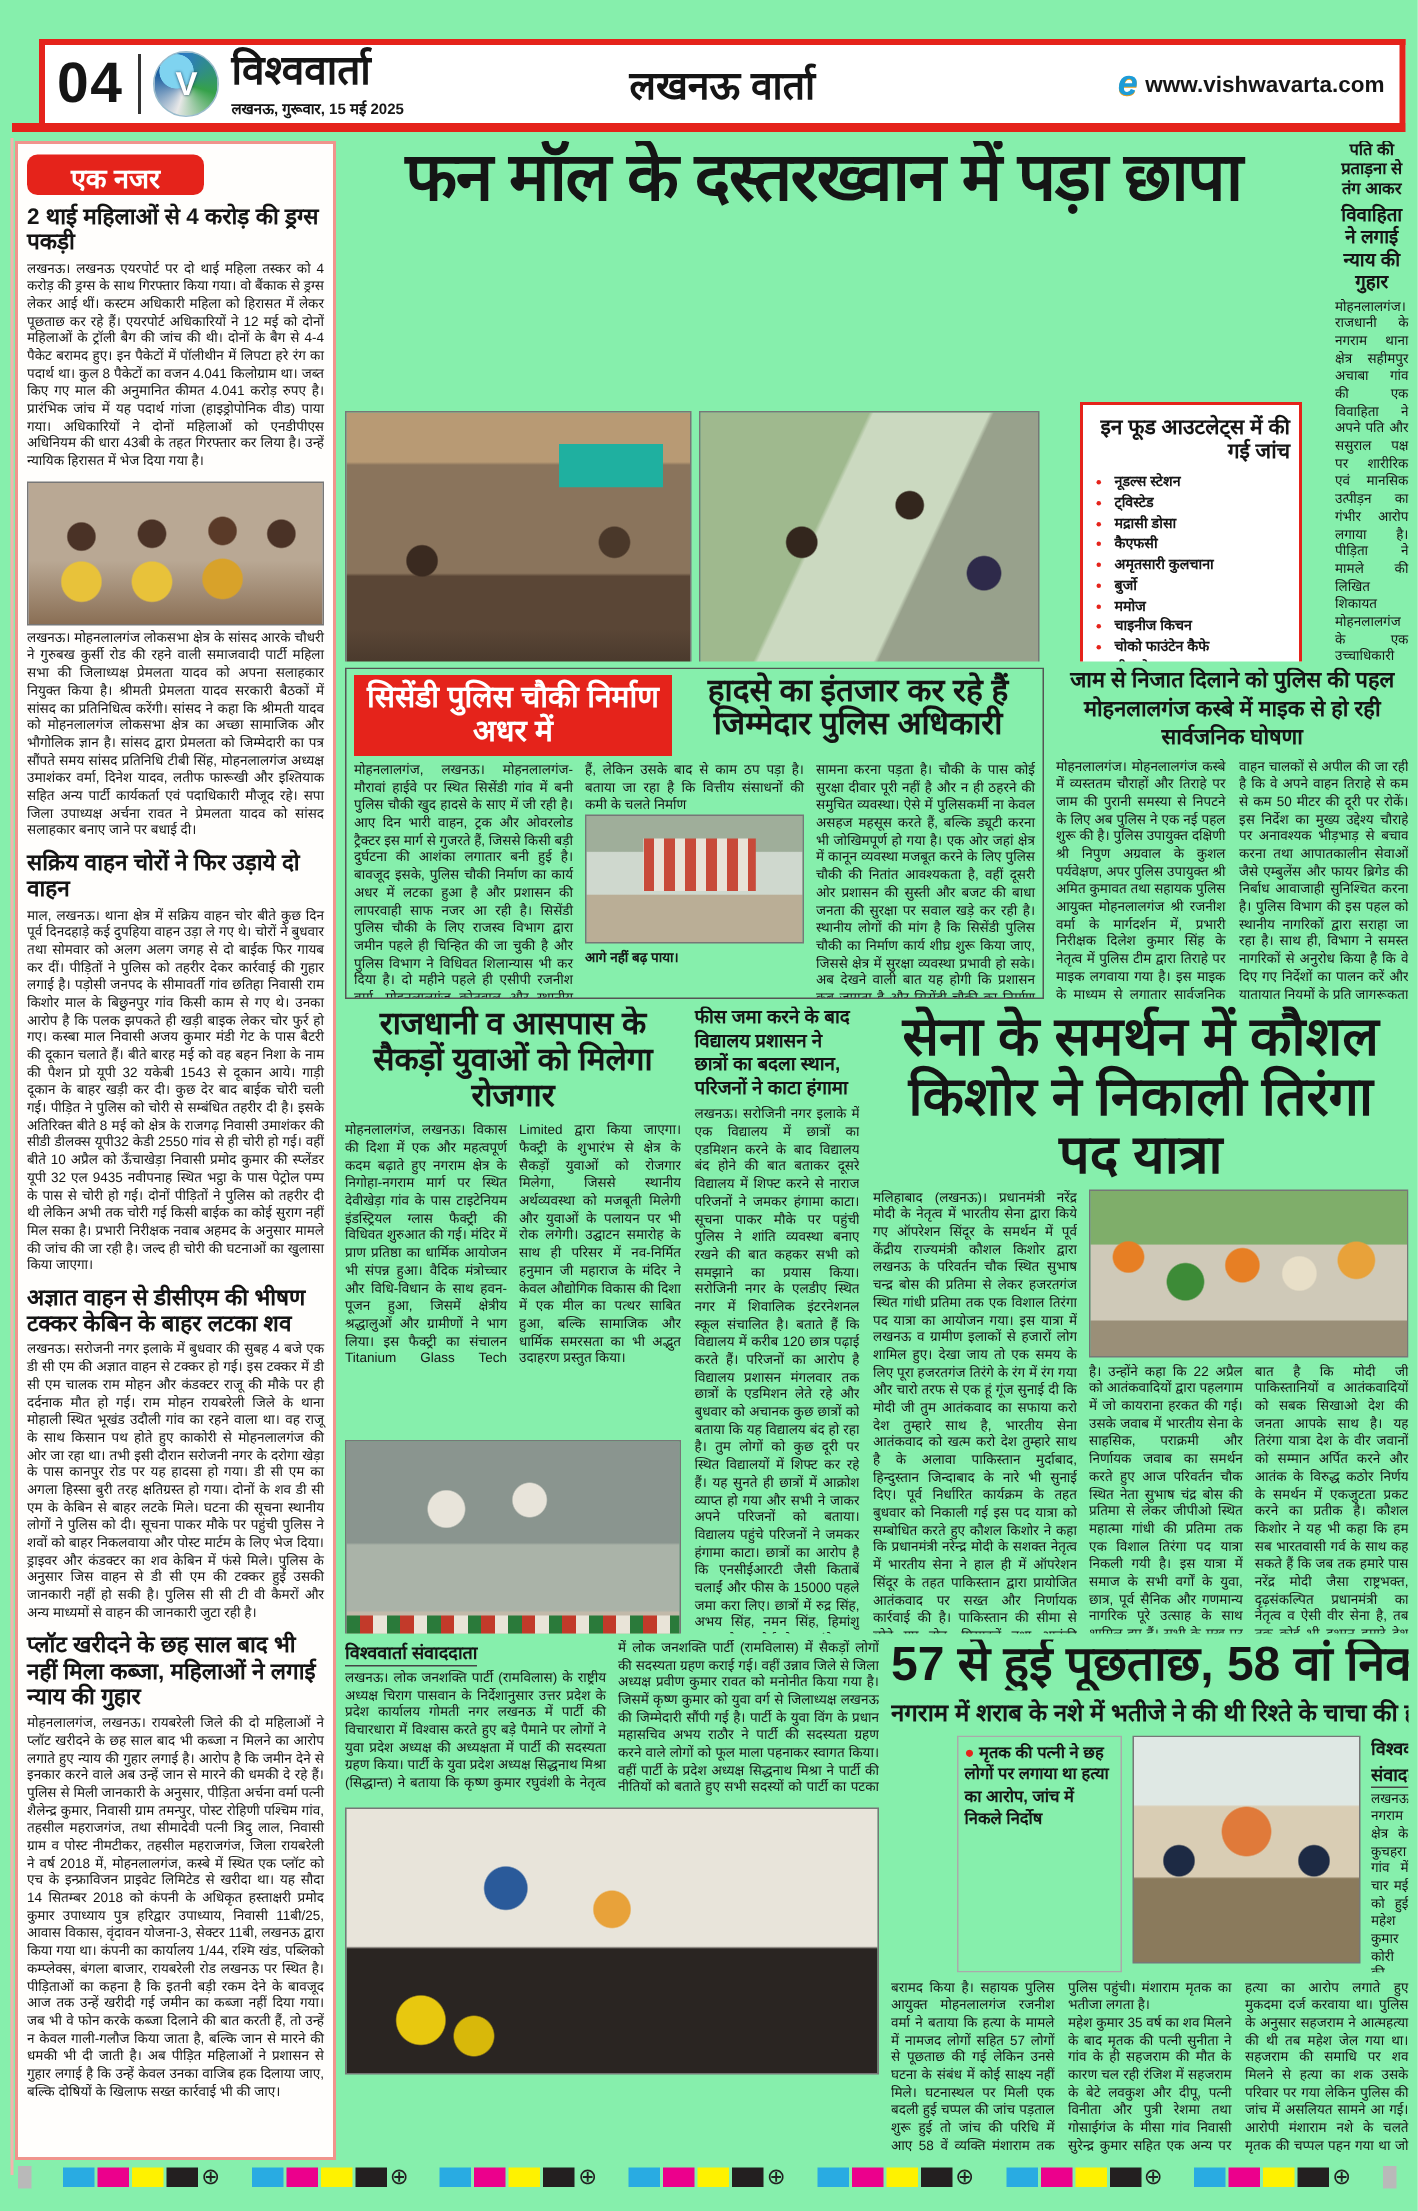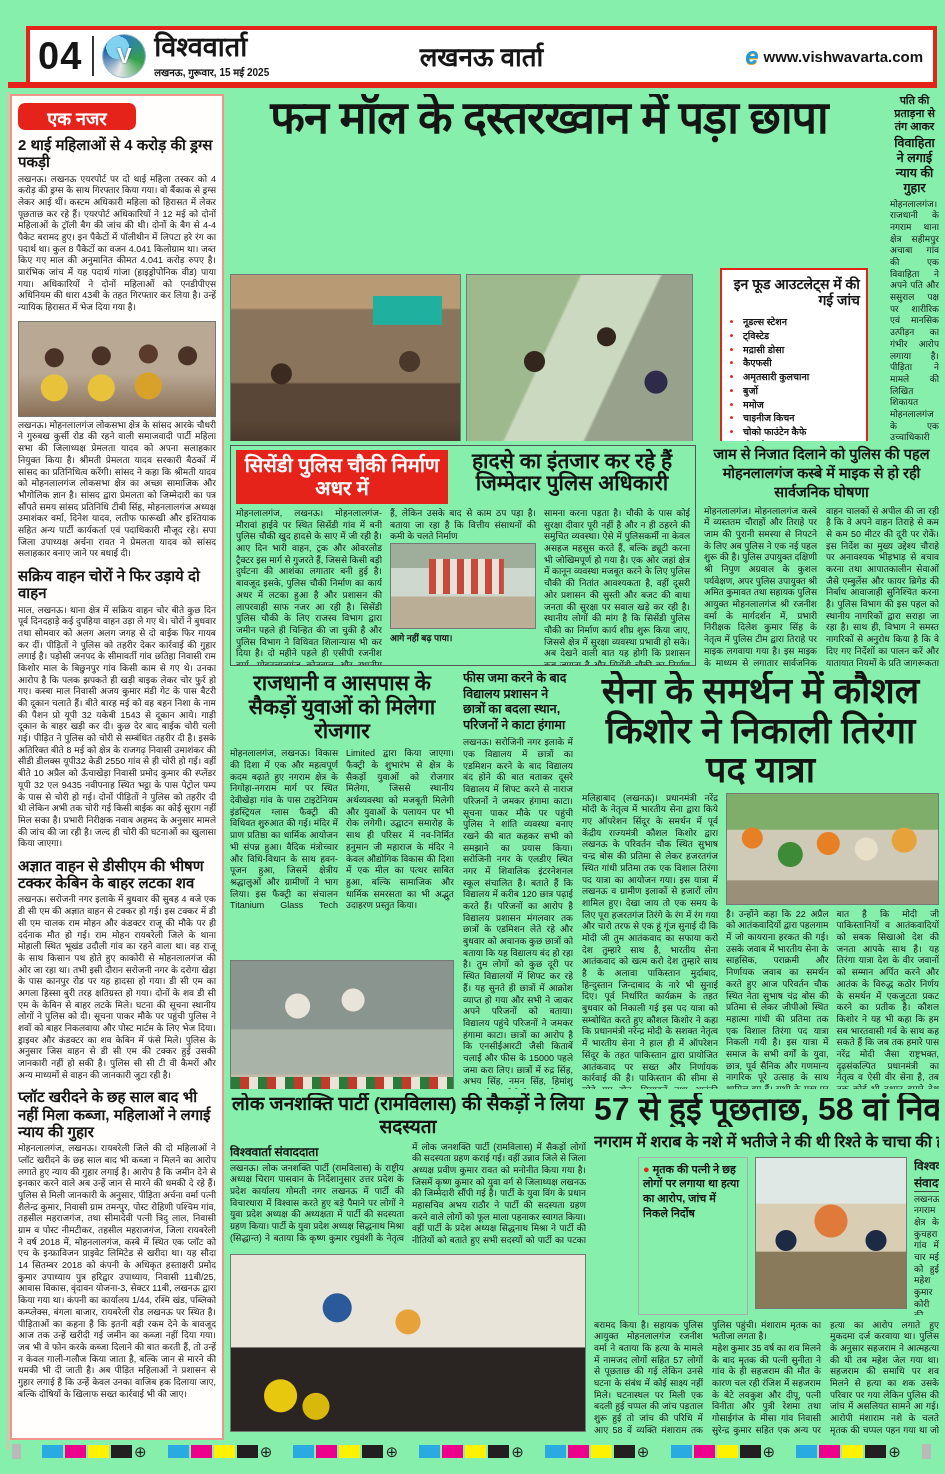--- a/index.html
+++ b/index.html
@@ -310,21 +310,20 @@
               <div class="tir-cols">
                 <p class="bodytext">है। उन्होंने कहा कि 22 अप्रैल को आतंकवादियों द्वारा पहलगाम में जो कायराना हरकत की गई। उसके जवाब में भारतीय सेना के साहसिक, पराक्रमी और निर्णायक जवाब का समर्थन करते हुए आज परिवर्तन चौक स्थित नेता सुभाष चंद्र बोस की प्रतिमा से लेकर जीपीओ स्थित महात्मा गांधी की प्रतिमा तक एक विशाल तिरंगा पद यात्रा निकली गयी है। इस यात्रा में समाज के सभी वर्गों के युवा, छात्र, पूर्व सैनिक और गणमान्य नागरिक पूरे उत्साह के साथ शामिल हुए हैं। सभी के मुख पर वंदे मातरम्, भारत माता की जय और जय हिंद के साथ एक ही बात है कि मोदी जी पाकिस्तानियों व आतंकवादियों को सबक सिखाओ देश की जनता आपके साथ है। यह तिरंगा यात्रा देश के वीर जवानों को सम्मान अर्पित करने और आतंक के विरुद्ध कठोर निर्णय के समर्थन में एकजुटता प्रकट करने का प्रतीक है। कौशल किशोर ने यह भी कहा कि हम सब भारतवासी गर्व के साथ कह सकते हैं कि जब तक हमारे पास नरेंद्र मोदी जैसा राष्ट्रभक्त, दृढ़संकल्पित प्रधानमंत्री का नेतृत्व व ऐसी वीर सेना है, तब तक कोई भी दुश्मन हमारे देश की तरफ आंख उठाकर नहीं देख सकता। आयोजित तिरंगा यात्रा में मलिहाबाद विधायक जय देवी कौशल, विधायक मोहनलालगंज अमरेश कुमार रावत, प्रभात किशोर, भाजपा अनुसूचित मोर्चा के क्षेत्रीय उपाध्यक्ष विकास किशोर, ब्लाक प्रमुख निर्मल वर्मा, ब्लाक प्रमुख विनय डिम्पल, जगदम्बा त्रिपाठी, मायाराम रावल, सदाशिव मिश्रा, संजय सिंह, अनुसूचित मोर्चा के मण्डल अध्यक्ष सूरज रावत, राहुल रावत सहित हजारों की तादात में लोग अपने हाथों में तिरंगा लेकर शामिल हुए।</p>
               </div>
             </div>
           </div>
         </div>
       </section>
 
       <section class="row4">
         <div class="ljp">
-          <div class="ljp-h">लोक जनशक्ति पार्टी (रामविलास) की सैकड़ों ने लिया सदस्यता</div>
           <div class="ljp-cols">
             <span class="byline">विश्ववार्ता संवाददाता</span>
             <p class="bodytext">लखनऊ। लोक जनशक्ति पार्टी (रामविलास) के राष्ट्रीय अध्यक्ष चिराग पासवान के निर्देशानुसार उत्तर प्रदेश के प्रदेश कार्यालय गोमती नगर लखनऊ में पार्टी की विचारधारा में विश्वास करते हुए बड़े पैमाने पर लोगों ने युवा प्रदेश अध्यक्ष की अध्यक्षता में पार्टी की सदस्यता ग्रहण किया। पार्टी के युवा प्रदेश अध्यक्ष सिद्धनाथ मिश्रा (सिद्धान्त) ने बताया कि कृष्ण कुमार रघुवंशी के नेतृत्व में लोक जनशक्ति पार्टी (रामविलास) में सैकड़ों लोगों की सदस्यता ग्रहण कराई गई। वहीं उन्नाव जिले से जिला अध्यक्ष प्रवीण कुमार रावत को मनोनीत किया गया है। जिसमें कृष्ण कुमार को युवा वर्ग से जिलाध्यक्ष लखनऊ की जिम्मेदारी सौंपी गई है। पार्टी के युवा विंग के प्रधान महासचिव अभय राठौर ने पार्टी की सदस्यता ग्रहण करने वाले लोगों को फूल माला पहनाकर स्वागत किया। वहीं पार्टी के प्रदेश अध्यक्ष सिद्धनाथ मिश्रा ने पार्टी की नीतियों को बताते हुए सभी सदस्यों को पार्टी का पटका पहनाकर स्वागत किया। इस मौके पर चतुरानन पांडे (मोनू), देवेंद्र तिवारी, किशोर, एवं अन्य वरिष्ठ पदाधिकारी सहित सैकड़ों लोग उपस्थित रहे।</p>
           </div>
           <div class="ph ph-ljp"></div>
         </div>
 
         <div class="murder">
           <div class="murder-h">57 से हुई पूछताछ, 58 वां निकला कातिल</div>
           <div class="murder-sub">नगराम में शराब के नशे में भतीजे ने की थी रिश्ते के चाचा की हत्या</div>

